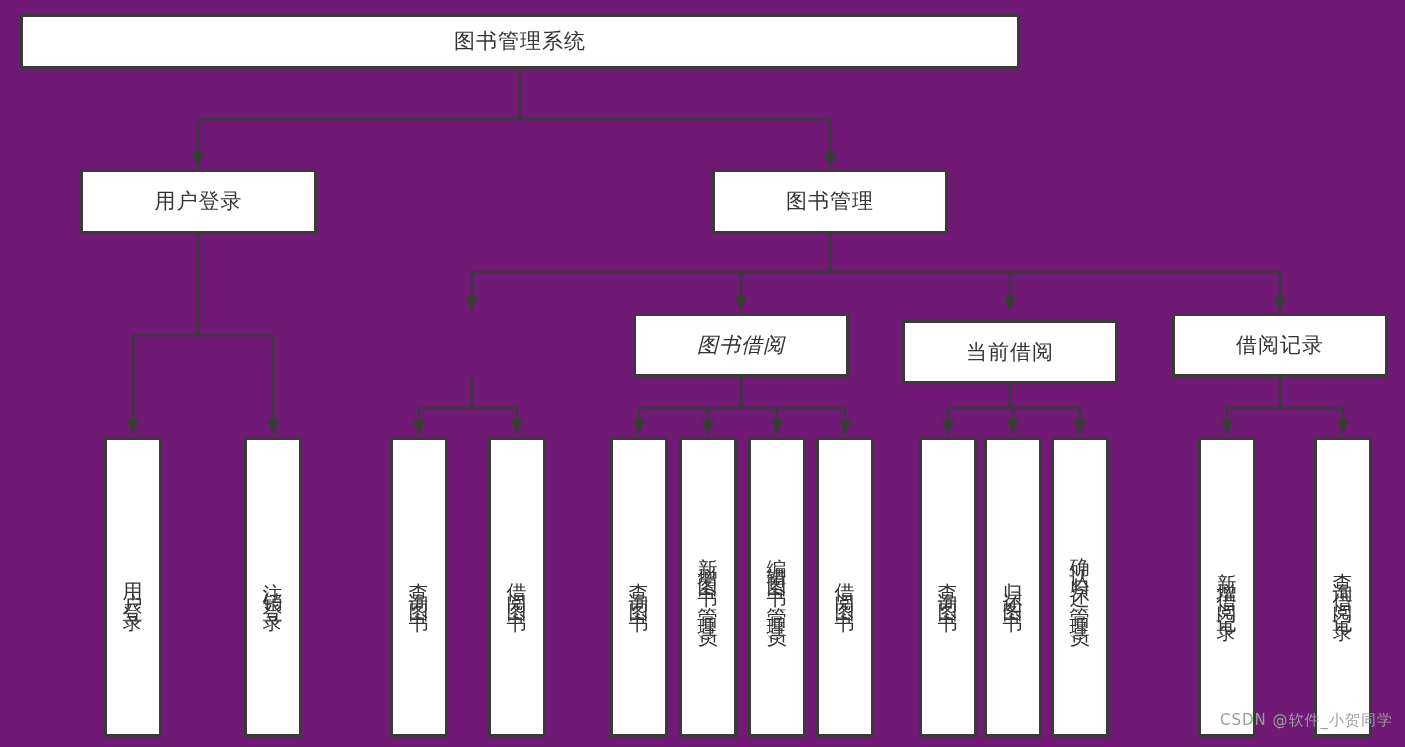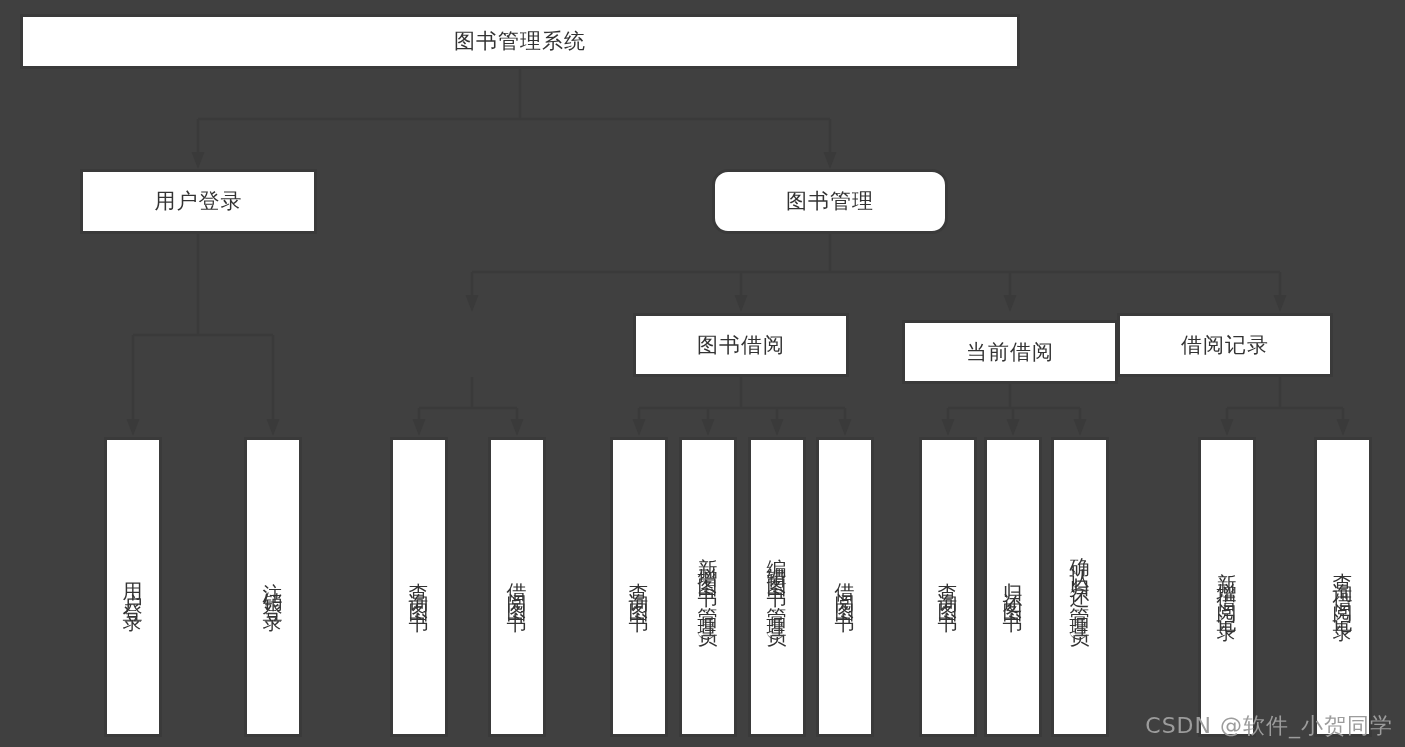--- a/index.html
+++ b/index.html
@@ -1,20 +1,20 @@
 <!DOCTYPE html>
 <html><head>
 <meta charset="utf-8">
 <style>
   html, body { margin: 0; padding: 0; background: #ffffff; }
   #canvas {
     position: relative;
     width: 1405px;
     height: 747px;
-    background: #404040;
+    background: #701a75;
     font-family: "DejaVu Sans", "Liberation Sans", sans-serif;
     overflow: hidden;
   }
   #wires {
     position: absolute;
     left: 0; top: 0;
     width: 1405px; height: 747px;
   }
   .node {
     position: absolute;
@@ -39,21 +39,21 @@
     letter-spacing: 10px;
     line-height: 1;
     top: 437px;
     height: 300px;
     width: 58px;
   }
   .watermark {
     position: absolute;
     right: 12px;
     top: 711px;
-    font-size: 22px;
+    font-size: 15px;
     color: #9c9c9c;
     letter-spacing: 1px;
     white-space: nowrap;
   }
 </style>
 </head>
 <body>
 
 <div id="canvas">
 
@@ -103,25 +103,25 @@
     <g>
       <path d="M1280 377 L1280 408 M1227 408 L1343 408 M1227 408 L1227 422 M1343 408 L1343 422"></path>
       <polygon fill="#3a3a3a" stroke="none" points="1220.5,419 1233.5,419 1227,436"></polygon>
       <polygon fill="#3a3a3a" stroke="none" points="1336.5,419 1349.5,419 1343,436"></polygon>
     </g>
   </svg>
 
   <div class="node h" style="left:20px; top:14px; width:1000px; height:55px;">图书管理系统</div>
 
   <div class="node h" style="left:80px; top:169px; width:237px; height:65px;">用户登录</div>
-  <div class="node h" style="left:712px; top:169px; width:236px; height:65px;border-radius:16px;">图书管理</div>
+  <div class="node h" style="left:712px; top:169px; width:236px; height:65px;">图书管理</div>
 
-  <div class="node h" style="left:633px; top:313px; width:216px; height:64px;">图书借阅</div>
+  <div class="node h" style="left:633px; top:313px; width:216px; height:64px;font-style:italic;">图书借阅</div>
   <div class="node h" style="left:902px; top:313px; width:216px; height:64px;margin-top:7px;">当前借阅</div>
-  <div class="node h" style="left:1117px; top:313px; width:216px; height:64px;">借阅记录</div>
+  <div class="node h" style="left:1172px; top:313px; width:216px; height:64px;">借阅记录</div>
 
   <div class="node v" style="left:104px;">用户登录</div>
   <div class="node v" style="left:244px;">注销登录</div>
 
   <div class="node v" style="left:390px;">查询图书</div>
   <div class="node v" style="left:488px;">借阅图书</div>
 
   <div class="node v" style="left:610px;">查询图书</div>
   <div class="node v" style="left:679px;">新增图书（管理员）</div>
   <div class="node v" style="left:748px;">编辑图书（管理员）</div>

